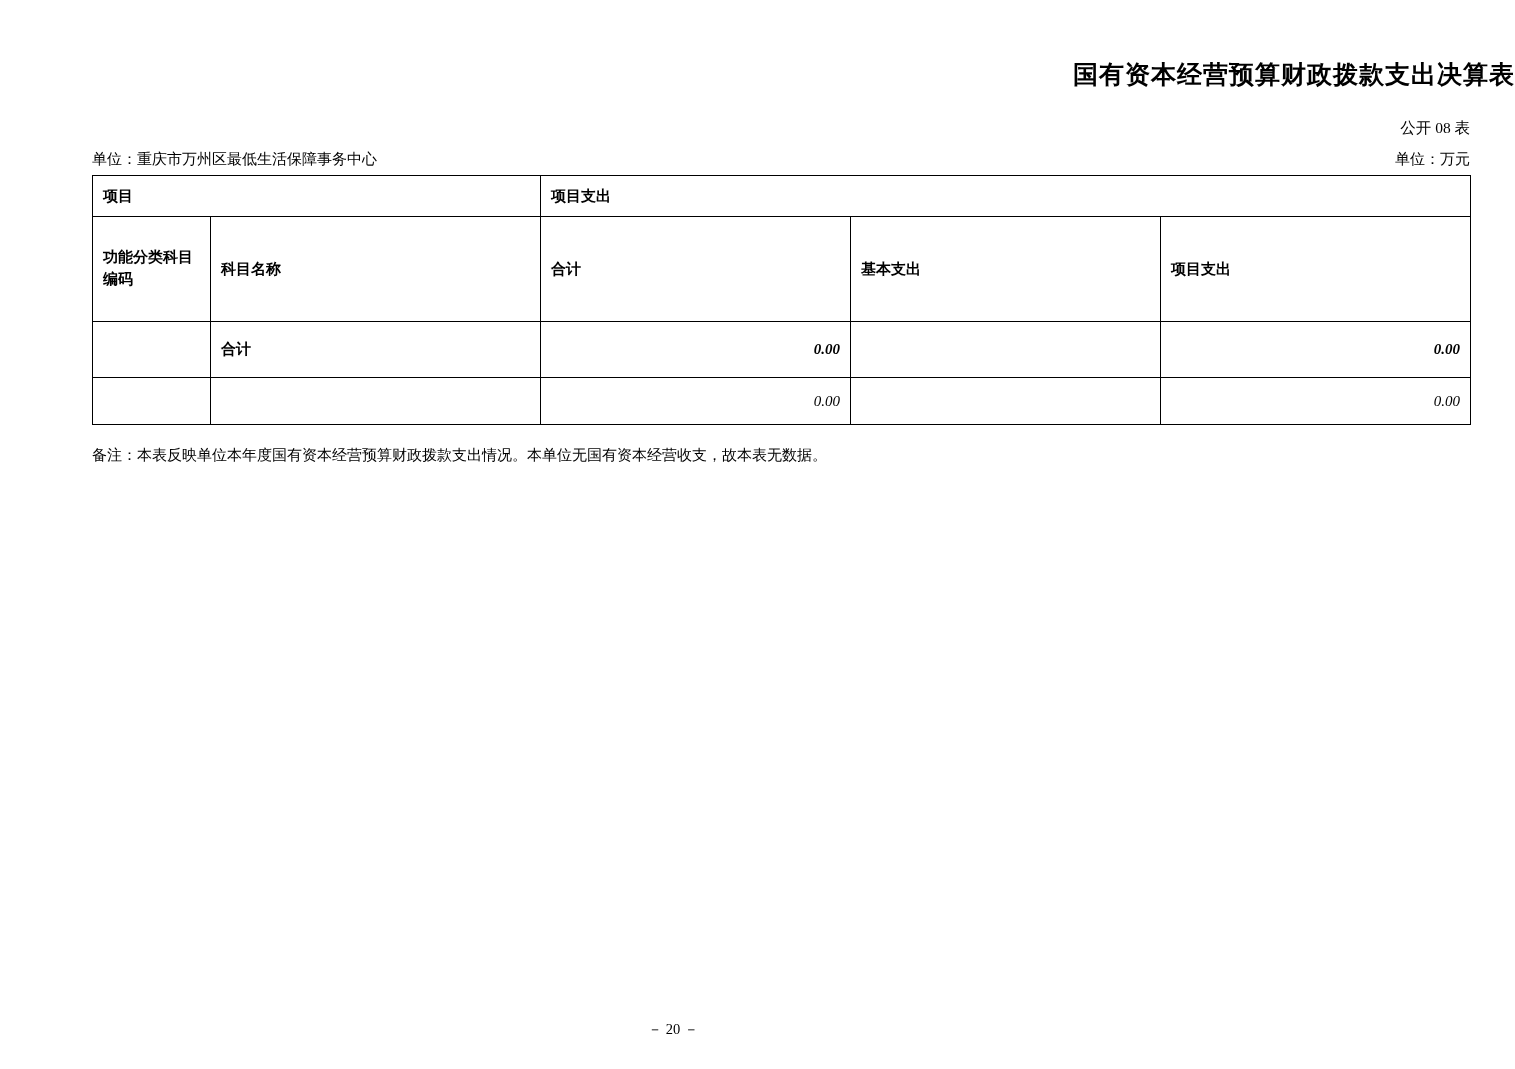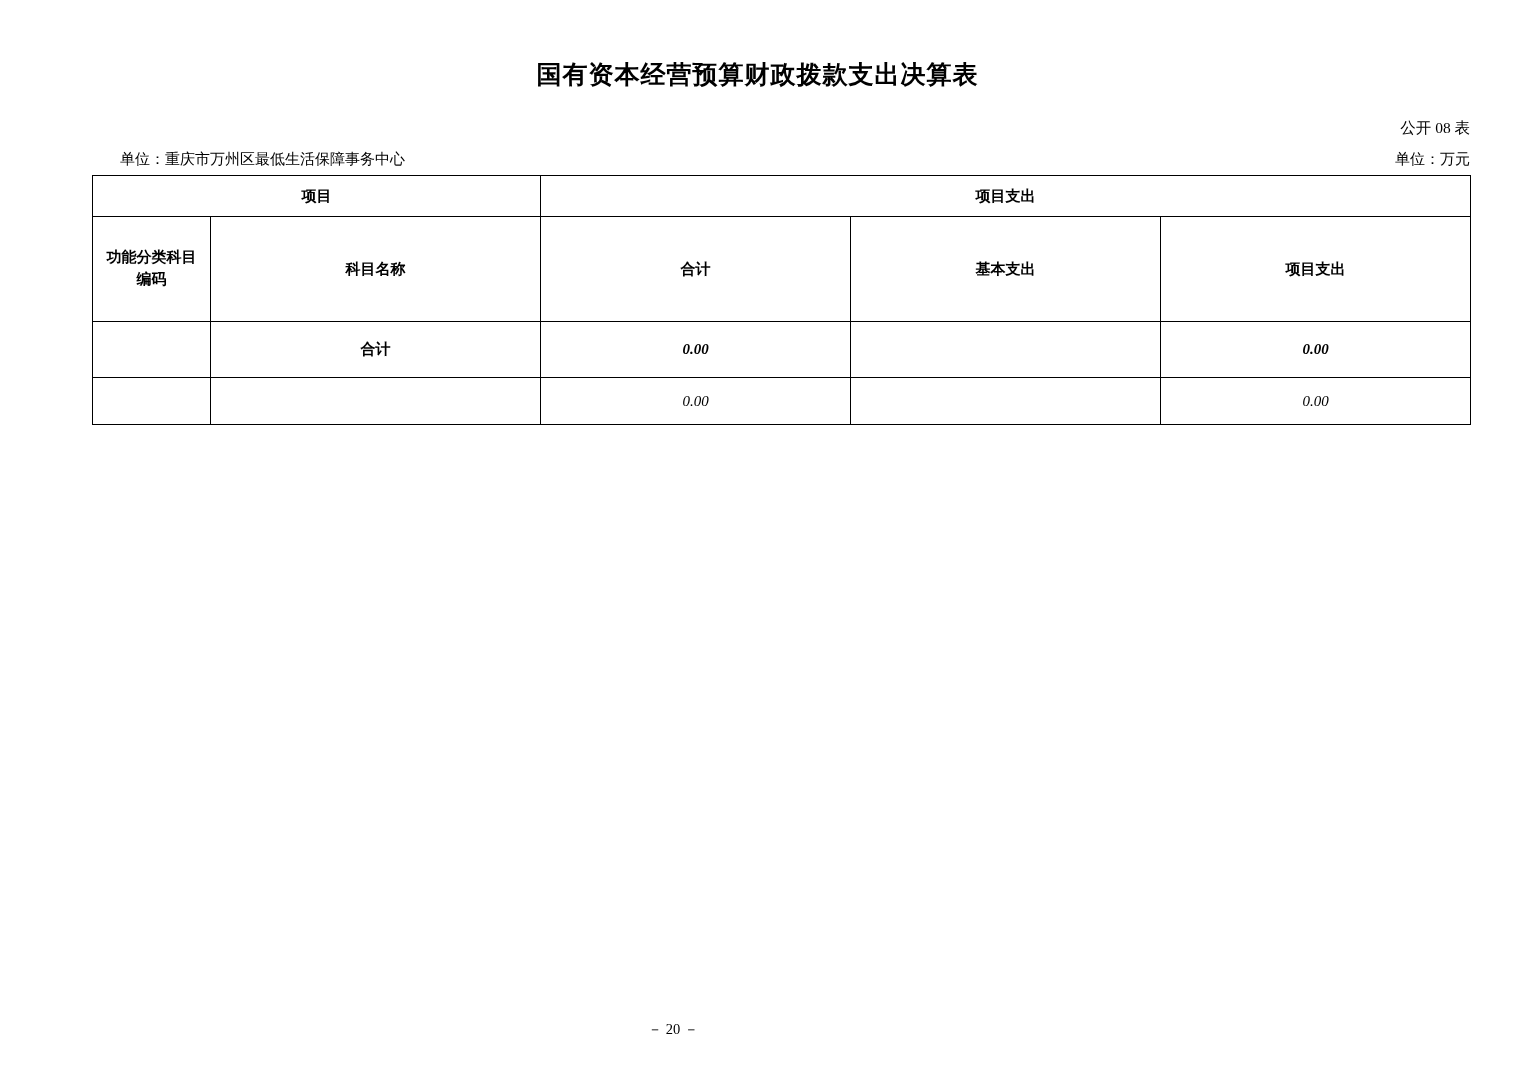--- a/index.html
+++ b/index.html
@@ -19,59 +19,57 @@
     position: relative;
     width: 1515px;
     height: 1069px;
     box-sizing: border-box;
   }
   .doc-title {
     position: absolute;
     top: 58px;
     left: 0;
     width: 1515px;
-    text-align: center;
+    text-align: right;
     font-size: 25px;
     font-weight: bold;
     letter-spacing: 1px;
     font-family: "Liberation Serif", "DejaVu Serif", serif;
   }
   .form-code {
     position: absolute;
     top: 118px;
     right: 45px;
     font-size: 15.5px;
     text-align: center;
   }
   .unit-left {
     position: absolute;
     top: 150px;
     left: 92px;
     font-size: 15px;
-    margin-left: 28px;
   }
   .unit-right {
     position: absolute;
     top: 150px;
     right: 45px;
     font-size: 15px;
     font-family: Liberation Serif, serif;
   }
   table.main {
     position: absolute;
     top: 175px;
     left: 92px;
     width: 1378px;
     border-collapse: collapse;
     table-layout: fixed;
   }
   table.main td {
     border: 1px solid #000000;
     font-size: 15px;
-    text-align: center;
     vertical-align: middle;
     padding: 0 10px;
     font-family: "Liberation Serif", "DejaVu Serif", serif;
     margin-left: 10px;
   }
   td.h-group {
     height: 40px;
     font-weight: bold;
   }
   td.h-sub {
@@ -158,16 +156,17 @@
       <tr>
         <td class="row-blank"></td>
         <td class="row-blank"></td>
         <td class="row-blank num">0.00</td>
         <td class="row-blank num"></td>
         <td class="row-blank num">0.00</td>
       </tr>
     </tbody>
   </table>
 
+  <div class="remark">备注：本表反映单位本年度国有资本经营预算财政拨款支出情况。本单位无国有资本经营收支，故本表无数据。</div>
 
   <div class="page-num">－ 20 －</div>
 
 </div>
 
 </body></html>

